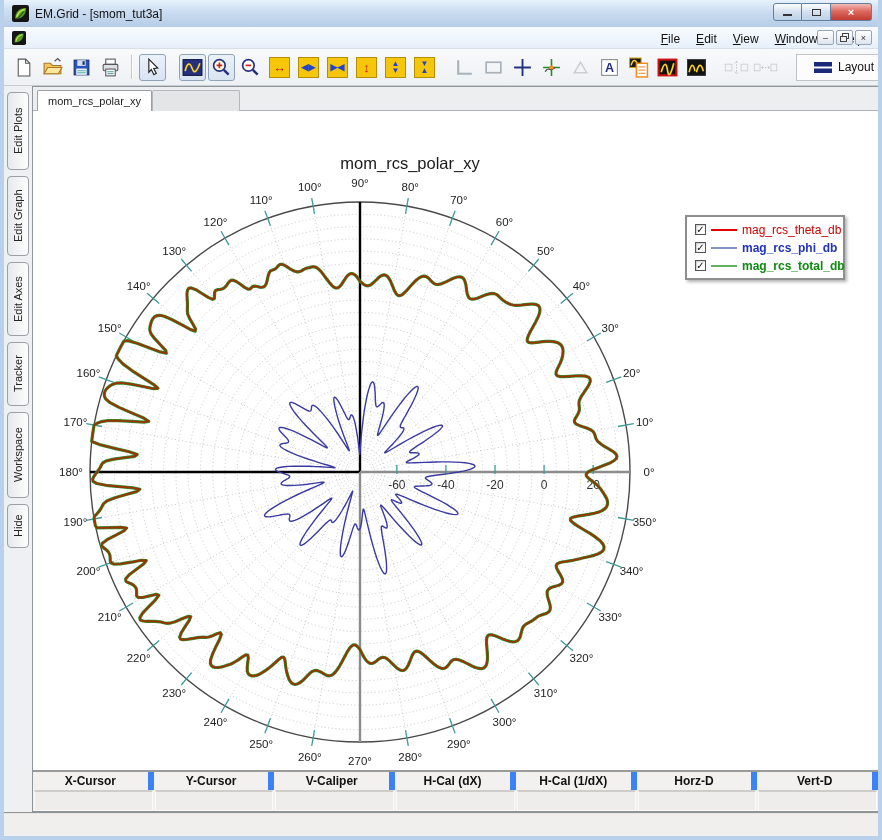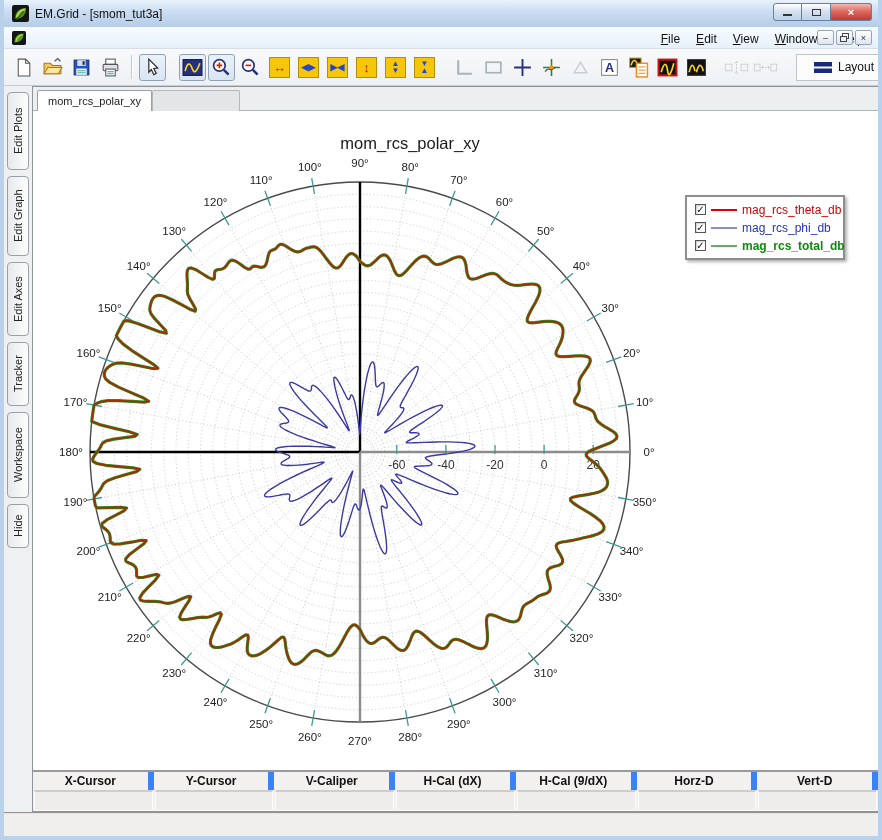--- a/index.html
+++ b/index.html
@@ -43,21 +43,21 @@
   .tb-sep{width:1px;height:24px;background:#c4c8cd;box-shadow:1px 0 0 #fff;margin:0 5px;flex:0 0 auto;}
   .tb-gap{width:9px;flex:0 0 auto;}
   .tb-layout{display:flex;align-items:center;gap:5px;font-size:12px;color:#111;white-space:nowrap;
     border:1px solid #c0c4c9;background:#fcfcfc;height:27px;padding:0 16px;margin-left:4px;}
   
   .main{flex:1;display:flex;min-height:0;}
   .sidebar{width:28px;flex:0 0 28px;background:#eef0f2;display:flex;flex-direction:column;align-items:center;padding-top:3px;}
   .side-tab{writing-mode:vertical-rl;transform:rotate(180deg);display:flex;align-items:center;justify-content:center;
     font-size:11px;color:#222;width:22px;margin:3px 0;
     background:linear-gradient(90deg,#fdfdfd,#e7e9eb);border:1px solid #9aa0a6;border-radius:4px;}
-  .client{flex:1;display:flex;flex-direction:column;border:1px solid #8f9499;border-right:none;background:#fff;min-width:0;}
+  .client{flex:1;display:flex;flex-direction:column;border:1px solid #8f9499;border-right:none;background:#fff;min-width:0;gap:20px;}
   .tabstrip{height:24px;flex:0 0 24px;background:#eceef0;border-bottom:1px solid #aeb3b8;display:flex;align-items:flex-end;padding-left:4px;}
   .tab{font-size:11px;color:#222;padding:4px 10px 4px 10px;border:1px solid #9aa0a5;border-bottom:none;
     background:#fff;position:relative;top:1px;border-radius:2px 2px 0 0;}
   .tab.blank{width:88px;height:21px;background:#e3e5e7;border-color:#b4b8bc;}
   .plot-wrap{flex:1;position:relative;background:#fff;min-height:0;}
   .plot-wrap svg{position:absolute;left:0;top:0;}
   svg text{font-family:"Liberation Sans",sans-serif;}
   
   .legend{position:absolute;left:652px;top:84px;width:160px;background:#fff;
     border:2px solid #8e8e8e;box-shadow:2px 2px 3px rgba(0,0,0,.3);padding:5px 8px;display:flex;flex-direction:column;gap:3px;}
@@ -455,35 +455,35 @@
           </svg>
         <div class="legend" id="legend">
             <div class="legend-row">
               <span class="legend-check">✓</span>
               <span class="legend-line" style="border-top-color: rgb(224, 0, 0);"></span>
               <span class="legend-label" style="color: rgb(204, 0, 0);">mag_rcs_theta_db</span>
             </div>
             <div class="legend-row">
               <span class="legend-check">✓</span>
               <span class="legend-line" style="border-top-color: rgb(136, 144, 200);"></span>
-              <span class="legend-label" style="color: rgb(34, 51, 187);">mag_rcs_phi_db</span>
+              <span class="legend-label" style="color: rgb(34, 51, 187); font-weight: bold;">mag_rcs_phi_db</span>
             </div>
             <div class="legend-row">
               <span class="legend-check">✓</span>
               <span class="legend-line" style="border-top-color: rgb(99, 176, 99);"></span>
               <span class="legend-label" style="color: rgb(15, 138, 15); font-weight: bold;">mag_rcs_total_db</span>
             </div>
           </div>
       </div>
       <div class="readout" id="readout">
           <div class="ro-head">X-Cursor</div>
           <div class="ro-head">Y-Cursor</div>
           <div class="ro-head">V-Caliper</div>
           <div class="ro-head">H-Cal (dX)</div>
-          <div class="ro-head">H-Cal (9/dX)</div>
+          <div class="ro-head">H-Cal (1/dX)</div>
           <div class="ro-head">Horz-D</div>
           <div class="ro-head">Vert-D</div>
           <div class="ro-cell"></div>
           <div class="ro-cell"></div>
           <div class="ro-cell"></div>
           <div class="ro-cell"></div>
           <div class="ro-cell"></div>
           <div class="ro-cell"></div>
           <div class="ro-cell"></div>
         </div>

